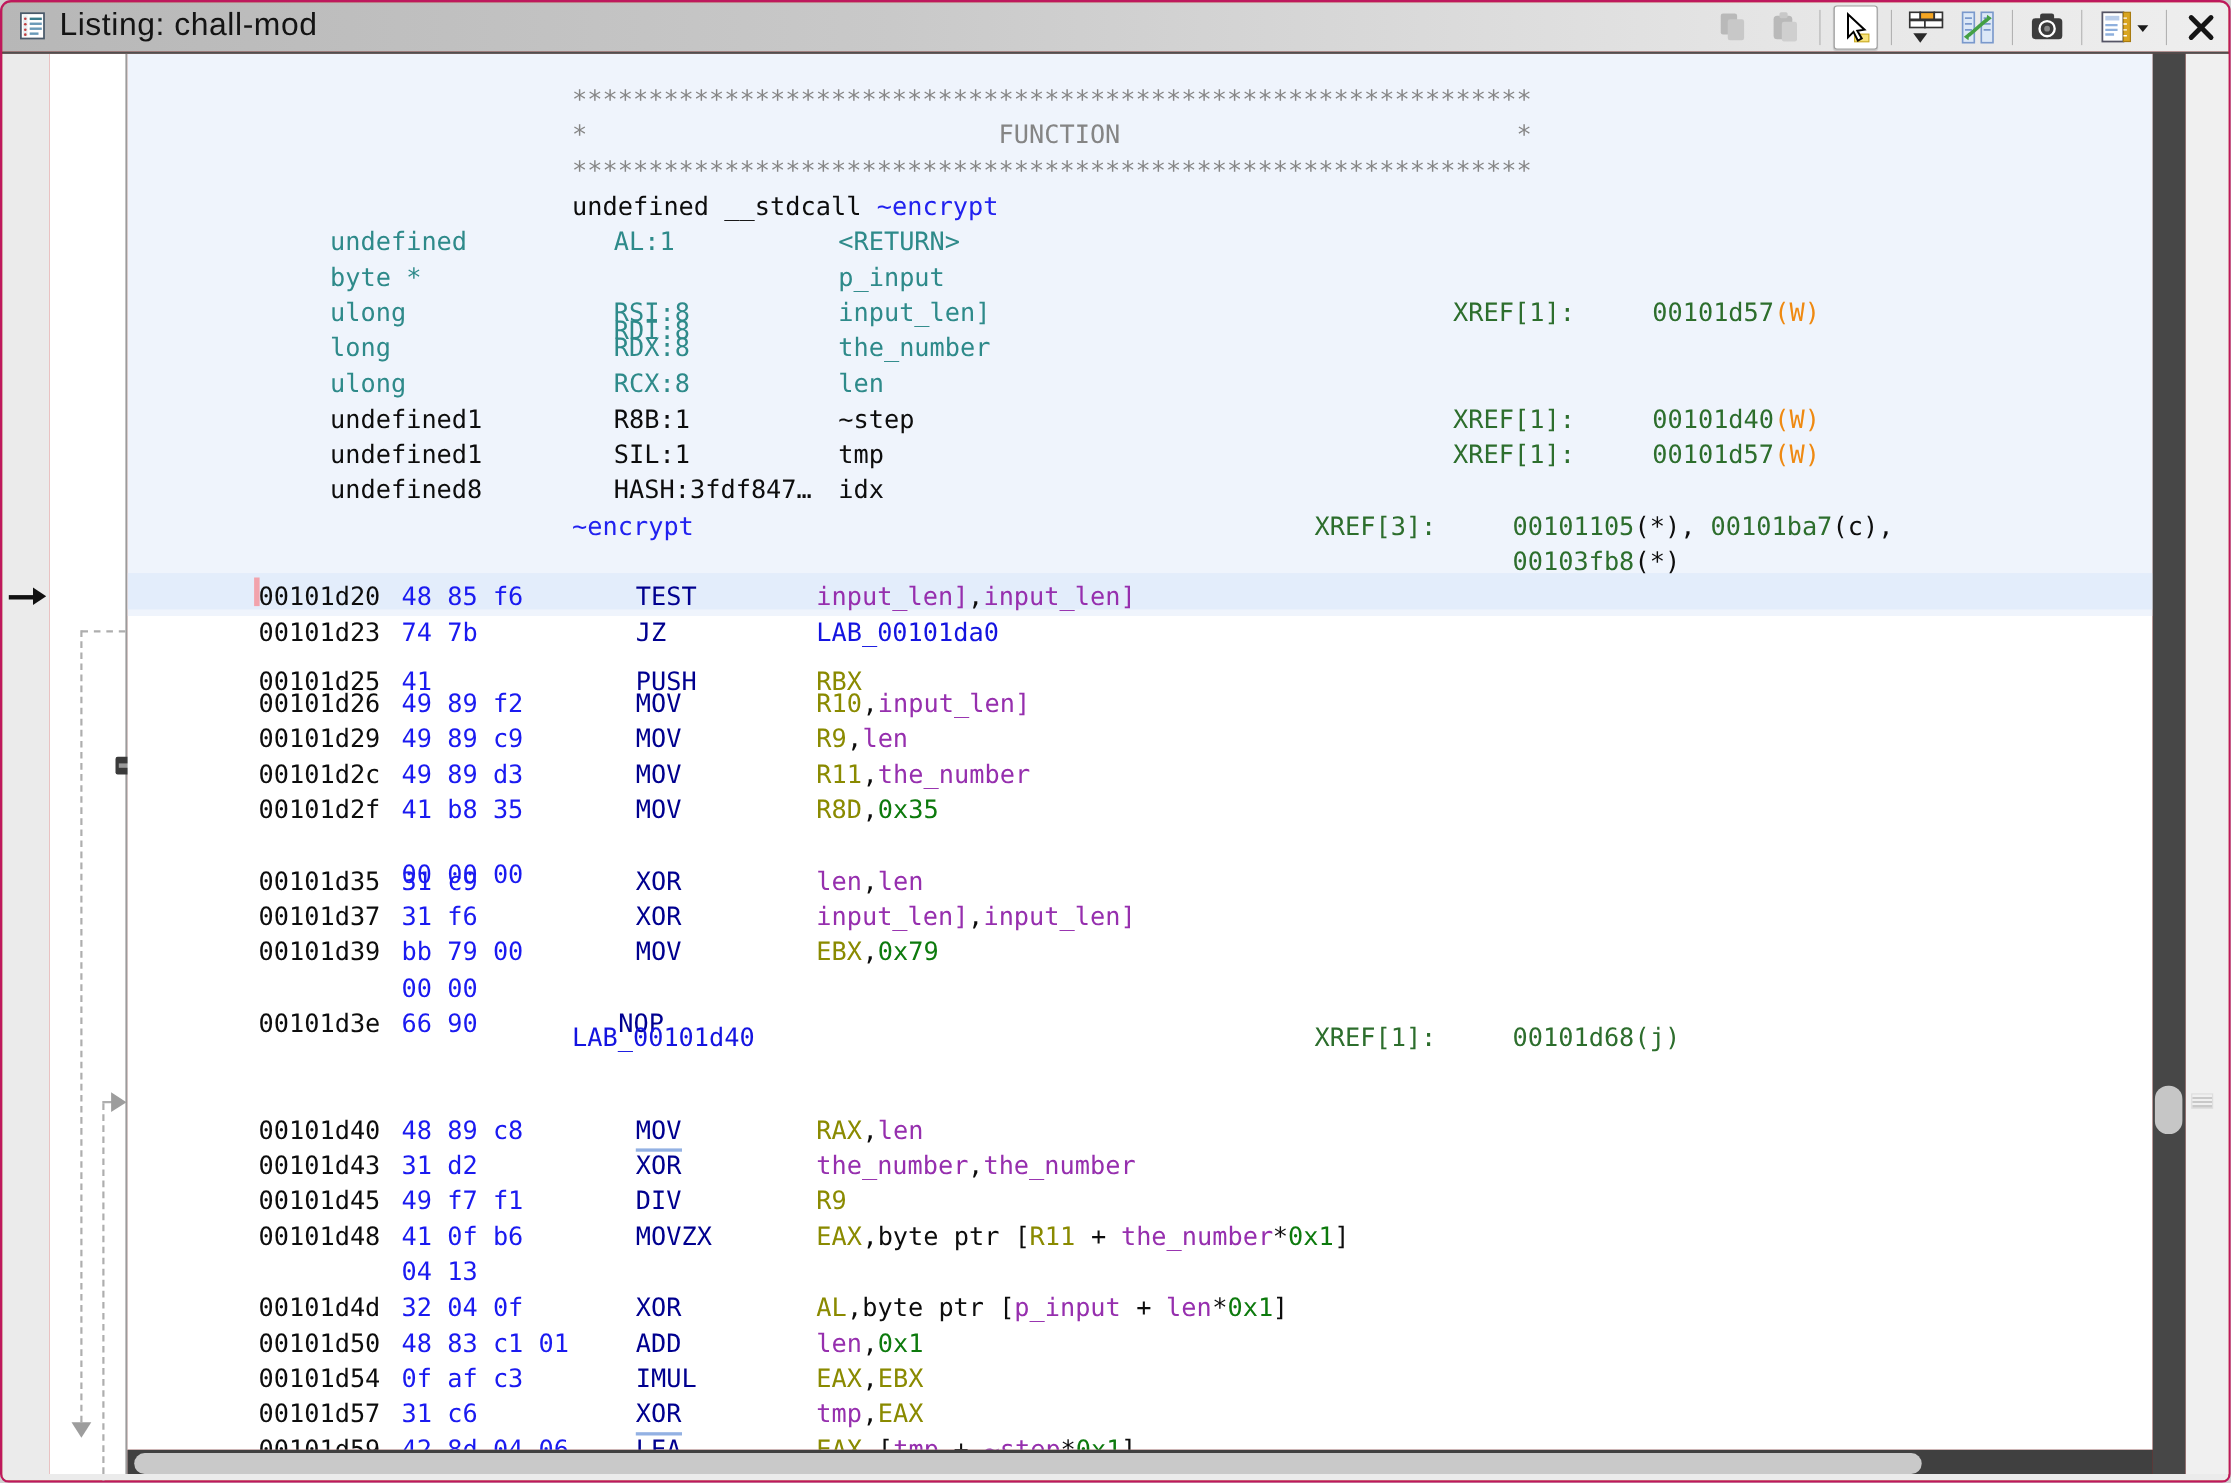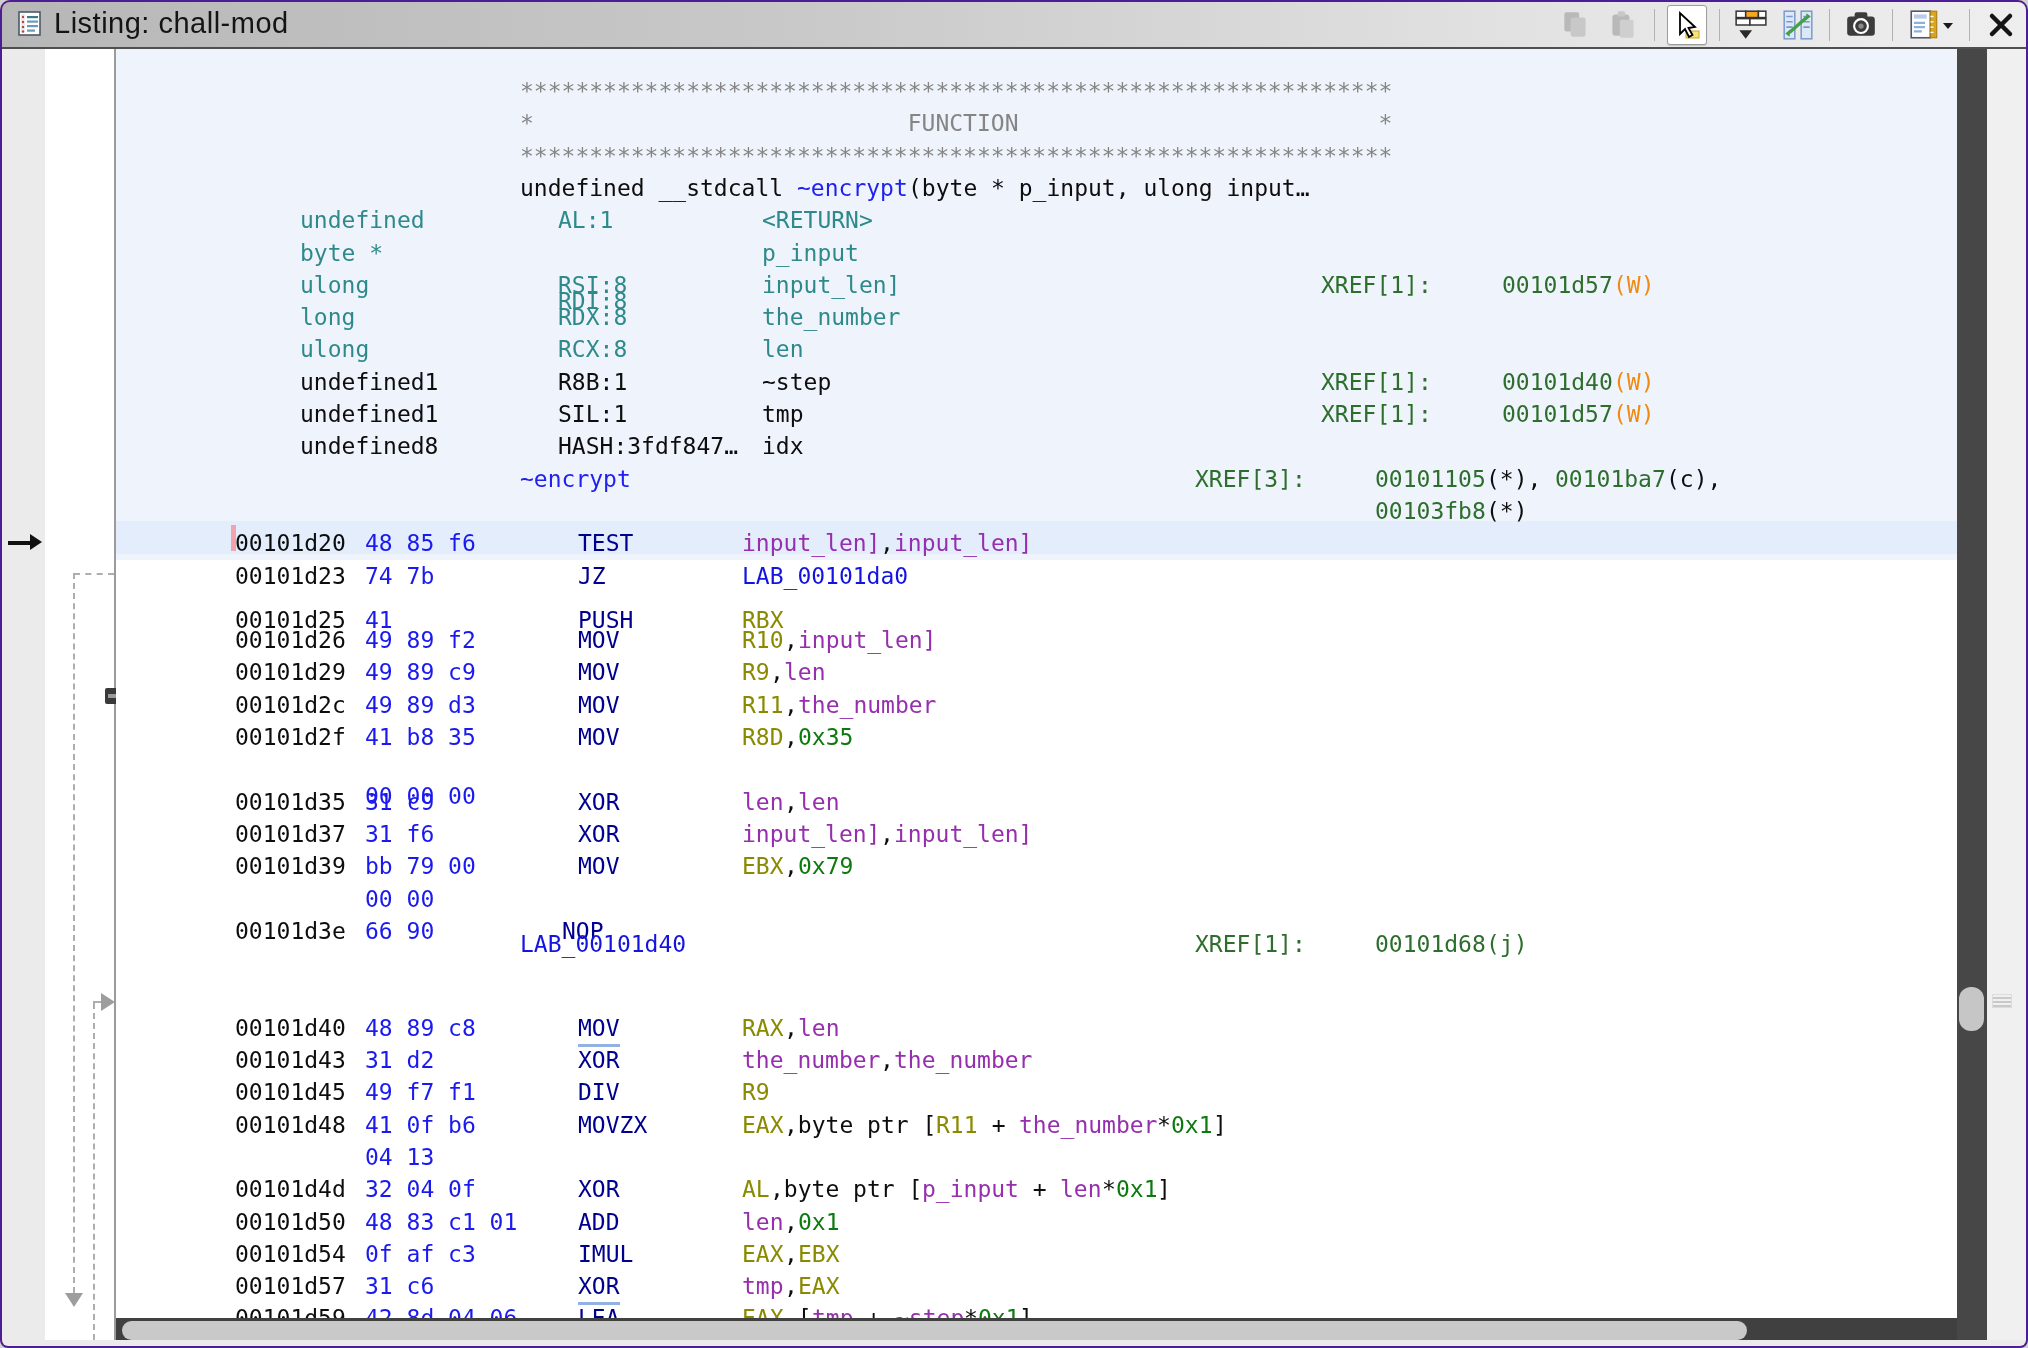--- a/index.html
+++ b/index.html
@@ -1,17 +1,17 @@
 <!DOCTYPE html>
 <html><head>
 <meta charset="utf-8">
 <style>
   html,body{margin:0;padding:0;background:#d0d0d0;}
   body{width:2028px;height:1348px;position:relative;font-family:"Liberation Sans",sans-serif;}
-  #frame{position:absolute;inset:0;border:2px solid #4c1d95;border-radius:10px 10px 8px 8px;overflow:hidden;background:#b91c1c;box-sizing:border-box;}
+  #frame{position:absolute;inset:0;border:2px solid #be185d;border-radius:10px 10px 8px 8px;overflow:hidden;background:#b91c1c;box-sizing:border-box;}
   
   #titlebar{position:absolute;left:0;top:0;width:100%;height:45px;background:linear-gradient(90deg,#b7b7b7 0%,#c9c9c9 40%,#e7e7e7 82%,#eeeeee 100%);border-bottom:2px solid #4f4f4f;}
   #title-icon{position:absolute;left:14px;top:8px;width:28px;height:28px;}
   #window-title{position:absolute;left:52px;top:5px;font-size:29px;color:#141414;font-weight:500;letter-spacing:.5px;}
   #toolbar{position:absolute;right:6px;top:0;height:45px;display:flex;align-items:center;gap:9px;}
   .tb-btn{width:38px;height:38px;display:flex;align-items:center;justify-content:center;}
   .tb-btn.raised{background:#ffffff;border:1px solid #9d9d9d;border-radius:3px;box-shadow:0 1px 1px rgba(0,0,0,.15);}
   .tb-sep{width:1px;height:32px;background:#b2b2b2;margin:0 3px;}
   
   #gray-strip{position:absolute;left:0;top:47px;width:43px;bottom:6px;background:#ebebeb;}
@@ -179,21 +179,21 @@
   <div id="jump-b-head"></div>
 
   <div id="viewport">
     <div id="fn-header-bg"></div>
     <div id="current-row" style="top: 472.2px;"></div>
     <div id="caret" style="top: 476.2px;"></div>
     <div id="lines">
         <div class="line" style="top: 26px;"><span class="seg c-comment" style="left: 404px;">***************************************************************</span></div>
         <div class="line" style="top: 58.3px;"><span class="seg c-comment" style="left: 404px;">*                           FUNCTION                          *</span></div>
         <div class="line" style="top: 90.6px;"><span class="seg c-comment" style="left: 404px;">***************************************************************</span></div>
-        <div class="line" style="top: 122.9px;"><span class="seg c-plain" style="left: 404px;">undefined __stdcall </span><span class="seg c-function" style="left: 681px;">~encrypt</span><span class="seg c-plain" style="left: 792px;">(byte * p_input, ulong input…</span></div>
+        <div class="line" style="top: 122.9px;"><span class="seg c-plain" style="left: 404px;">undefined __stdcall </span><span class="seg c-function" style="left: 681px;">~encrypt</span></div>
         <div class="line" style="top: 155.2px;"><span class="seg c-param" style="left: 184px;">undefined</span><span class="seg c-param" style="left: 442px;">AL:1</span><span class="seg c-param" style="left: 646px;">&lt;RETURN&gt;</span></div>
         <div class="line" style="top: 187.5px;"><span class="seg c-param" style="left: 184px;">byte *</span><span class="seg c-param" style="left: 442px; margin-top: 48px;">RDI:8</span><span class="seg c-param" style="left: 646px;">p_input</span></div>
         <div class="line" style="top: 219.8px;"><span class="seg c-param" style="left: 184px;">ulong</span><span class="seg c-param" style="left: 442px;">RSI:8</span><span class="seg c-param" style="left: 646px;">input_len]</span><span class="seg c-xref" style="left: 1205px;">XREF[1]:</span><span class="seg c-xref" style="left: 1386px;">00101d57</span><span class="seg c-xref_w" style="left: 1497px;">(W)</span></div>
         <div class="line" style="top: 252.1px;"><span class="seg c-param" style="left: 184px;">long</span><span class="seg c-param" style="left: 442px;">RDX:8</span><span class="seg c-param" style="left: 646px;">the_number</span></div>
         <div class="line" style="top: 284.4px;"><span class="seg c-param" style="left: 184px;">ulong</span><span class="seg c-param" style="left: 442px;">RCX:8</span><span class="seg c-param" style="left: 646px;">len</span></div>
         <div class="line" style="top: 316.7px;"><span class="seg c-plain" style="left: 184px;">undefined1</span><span class="seg c-plain" style="left: 442px;">R8B:1</span><span class="seg c-plain" style="left: 646px;">~step</span><span class="seg c-xref" style="left: 1205px;">XREF[1]:</span><span class="seg c-xref" style="left: 1386px;">00101d40</span><span class="seg c-xref_w" style="left: 1497px;">(W)</span></div>
         <div class="line" style="top: 349px;"><span class="seg c-plain" style="left: 184px;">undefined1</span><span class="seg c-plain" style="left: 442px;">SIL:1</span><span class="seg c-plain" style="left: 646px;">tmp</span><span class="seg c-xref" style="left: 1205px;">XREF[1]:</span><span class="seg c-xref" style="left: 1386px;">00101d57</span><span class="seg c-xref_w" style="left: 1497px;">(W)</span></div>
         <div class="line" style="top: 381.3px;"><span class="seg c-plain" style="left: 184px;">undefined8</span><span class="seg c-plain" style="left: 442px;">HASH:3fdf847…</span><span class="seg c-plain" style="left: 646px;">idx</span></div>
         <div class="line" style="top: 413.6px;"><span class="seg c-function" style="left: 404px;">~encrypt</span><span class="seg c-xref" style="left: 1079px;">XREF[3]:</span><span class="seg c-xref" style="left: 1259px;">00101105</span><span class="seg c-plain" style="left: 1370px;">(*), </span><span class="seg c-xref" style="left: 1439px;">00101ba7</span><span class="seg c-plain" style="left: 1550px;">(c),</span></div>
         <div class="line" style="top: 445.9px;"><span class="seg c-xref" style="left: 1259px;">00103fb8</span><span class="seg c-plain" style="left: 1370px;">(*)</span></div>

